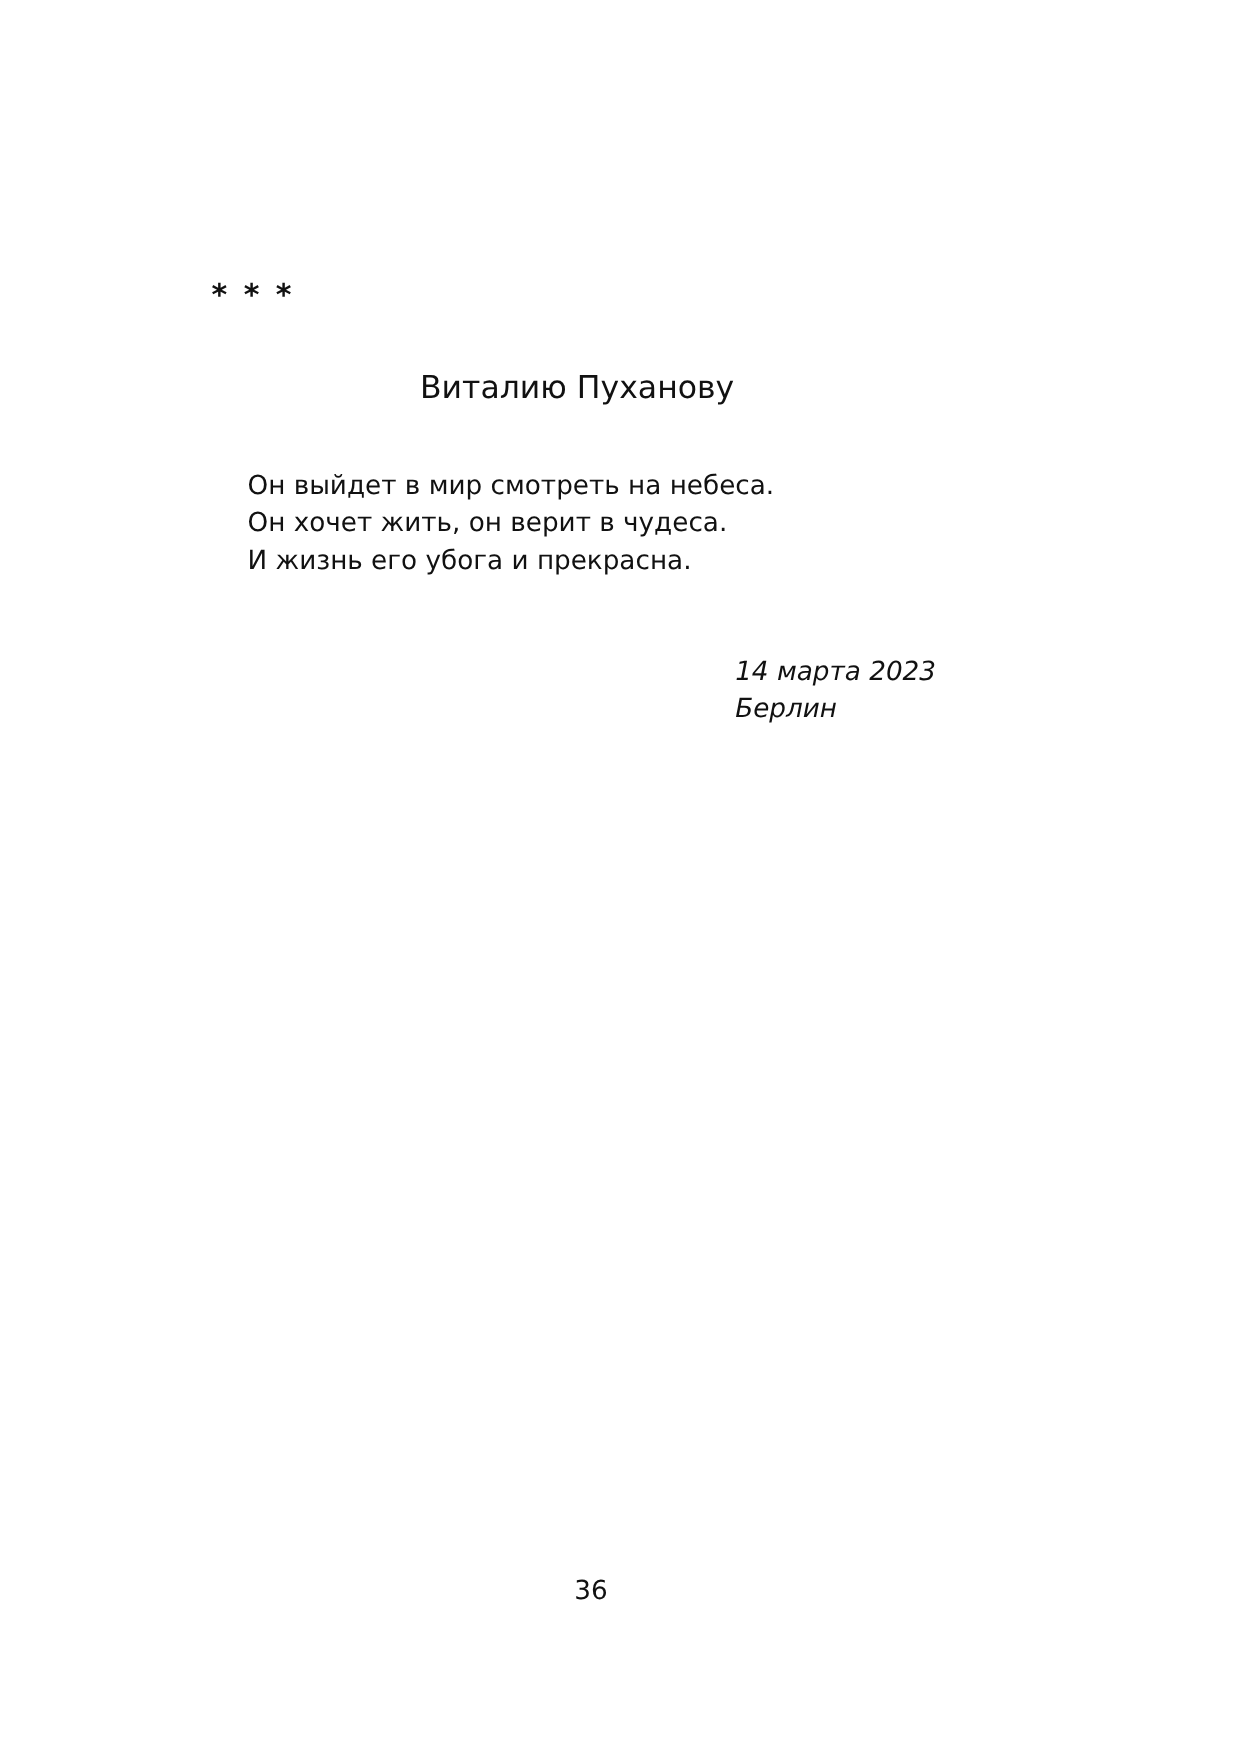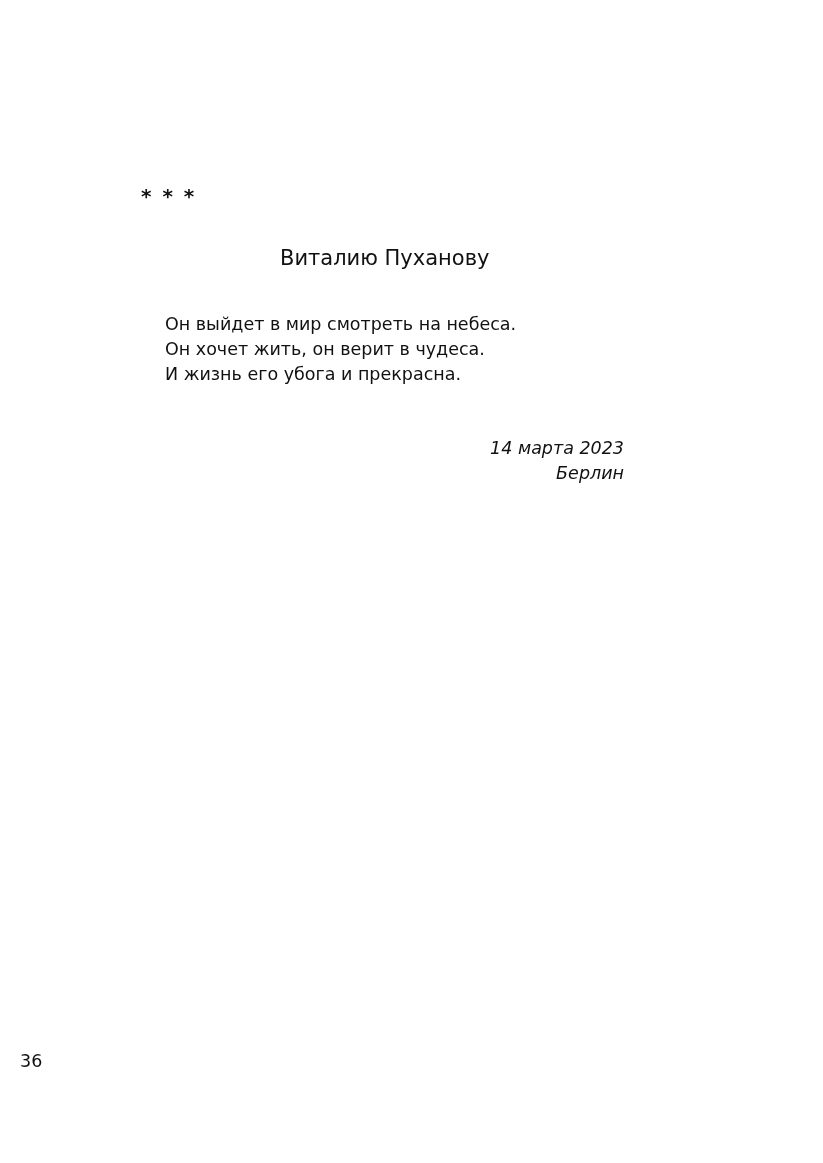--- a/index.html
+++ b/index.html
@@ -40,36 +40,36 @@
       line-height: 25px;
     }
     .poem .line {
       display: block;
       white-space: nowrap;
     }
     .signature {
       position: absolute;
       right: 199px;
       top: 436px;
-      text-align: right;
+      text-align: left;
       font-size: 17.5px;
       line-height: 25px;
       font-style: italic;
     }
     .signature div {
       white-space: nowrap;
     }
     .page-number {
       position: absolute;
       left: 0;
       width: 788px;
       top: 1049px;
+      text-align: center;
       font-size: 17.5px;
       line-height: 24px;
-      margin-left: 20px;
     }
   </style>
 </head>
 <body>
 
 <div class="asterisks">* * *</div>
 
 <div class="dedication">Виталию Пуханову</div>
 
 <div class="poem">

